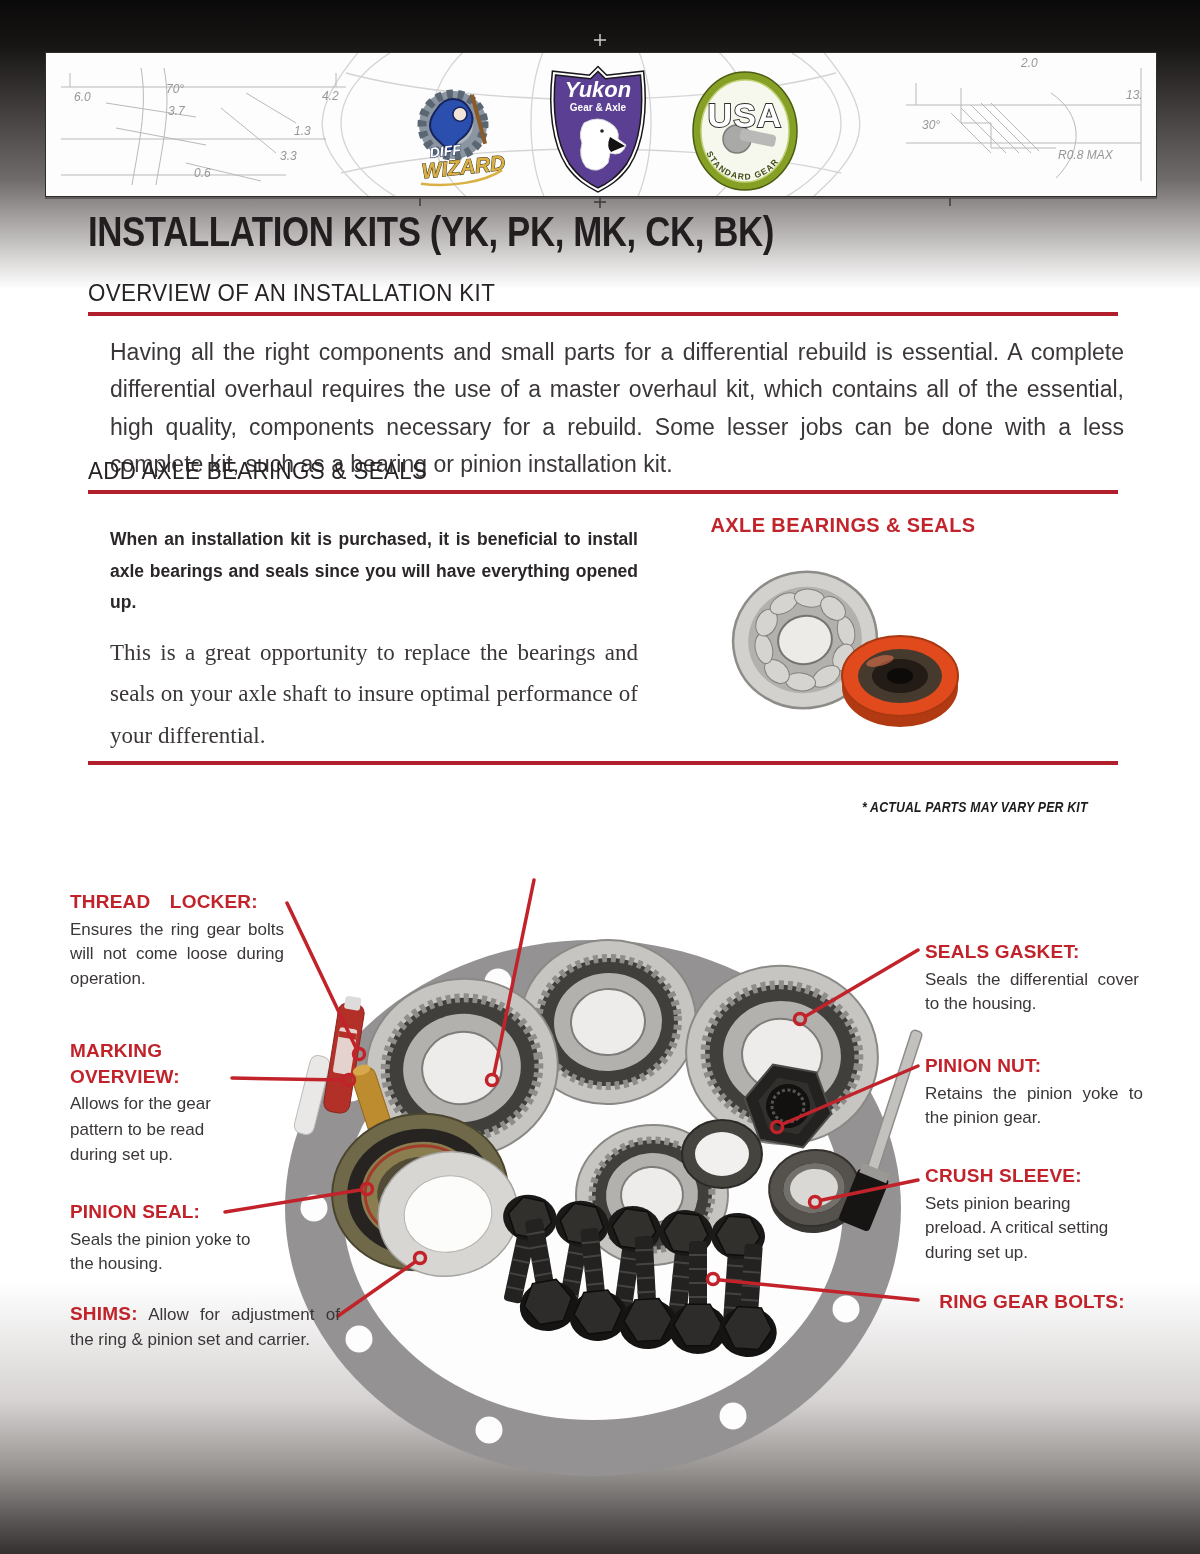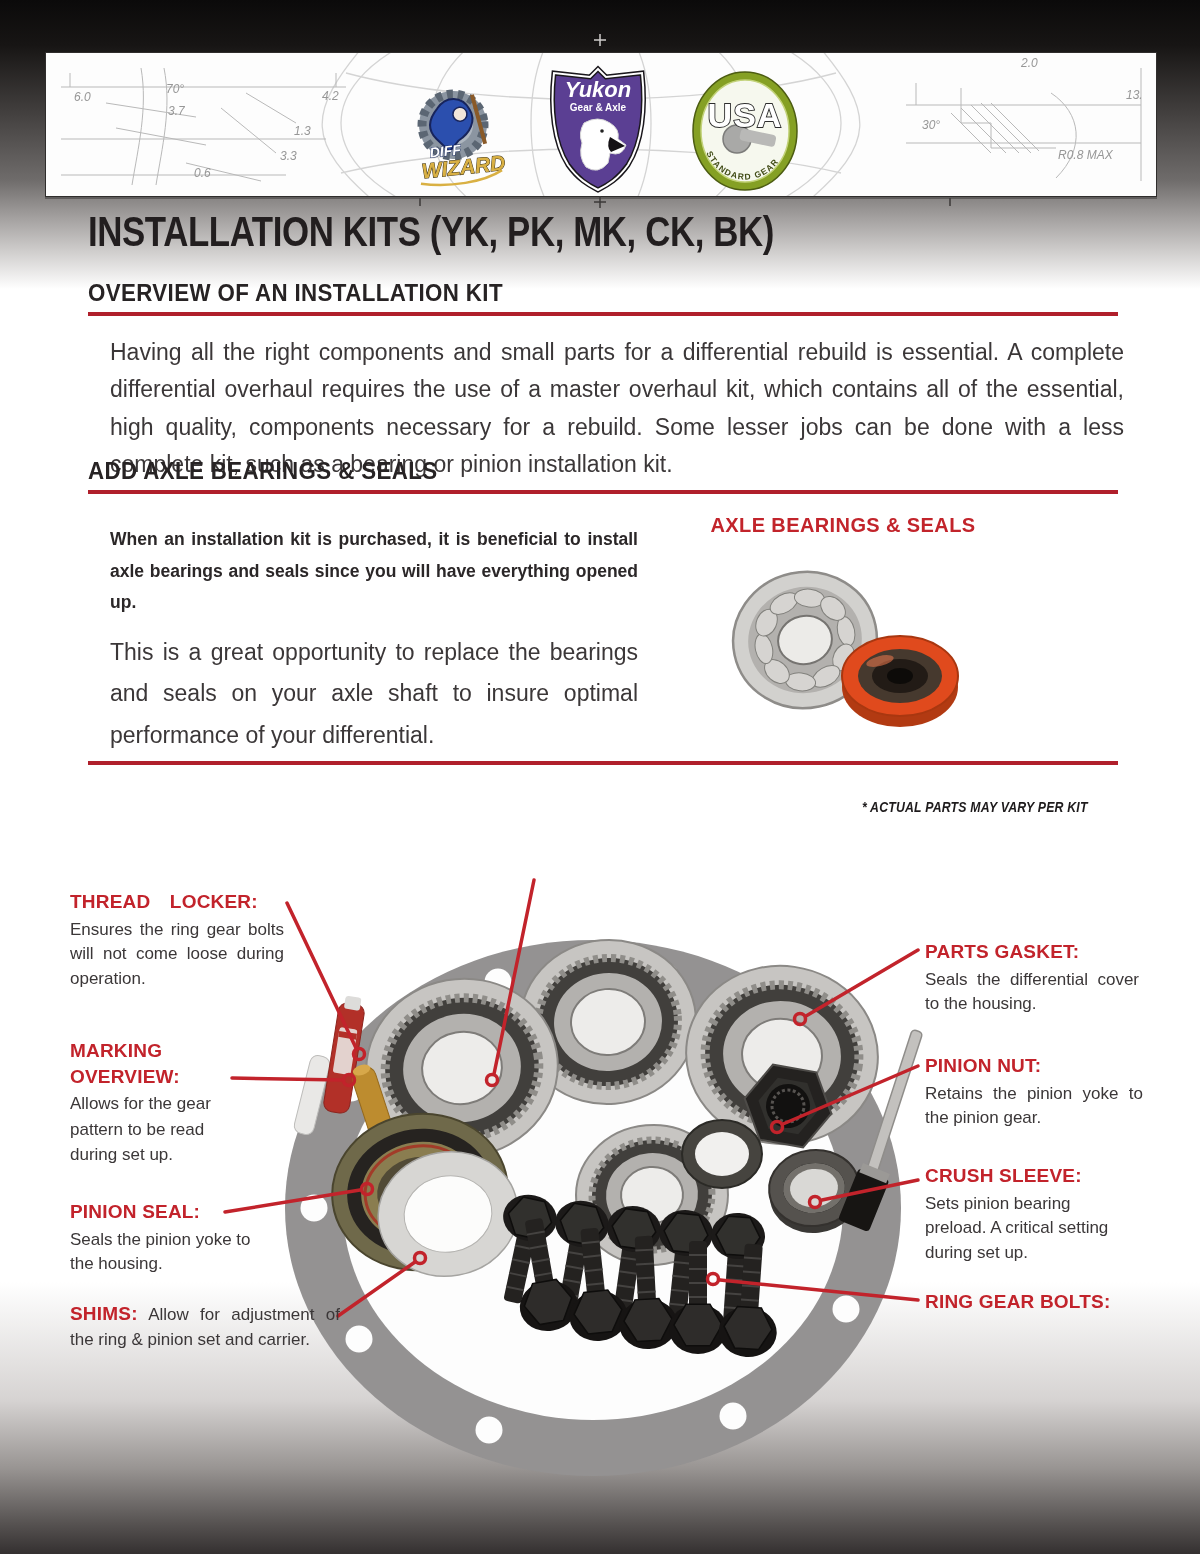--- a/index.html
+++ b/index.html
@@ -12,21 +12,21 @@
       #ffffff 82.5%, #d6d3d2 90.1%, #989492 94.5%, #575352 98%, #343030 100%);
   }
   
   .banner{position:absolute;left:45px;top:52px;width:1110px;height:143px;
     background:#fdfdfd;border:1px solid #2f2d2c;box-shadow:0 2px 0 rgba(0,0,0,.3);}
   .banner svg{display:block;}
   
   .page-title{position:absolute;left:88px;top:208px;font-size:42px;font-weight:bold;
     color:#221e1f;white-space:nowrap;transform:scaleX(.83);transform-origin:0 50%;letter-spacing:-0.5px;}
   
-  .h2{position:absolute;font-size:24px;font-weight:bold;color:#272324;white-space:nowrap;}
+  .h2{position:absolute;font-size:24px;font-weight:normal;color:#272324;white-space:nowrap;}
   .cond{display:inline-block;transform:scaleX(.93);transform-origin:0 50%;letter-spacing:.4px;}
   .redrule{position:absolute;left:88px;width:1030px;height:4px;background:#b01f2b;}
   
   .body-text{position:absolute;font-size:23px;line-height:1.62;color:#3b3738;text-align:justify;}
   .bold{font-weight:bold;color:#2b2728;}
   .axle-label{position:absolute;left:703px;top:514px;width:280px;text-align:center;
     font-size:20px;font-weight:bold;color:#c2242b;letter-spacing:.4px;white-space:nowrap;}
   .note{position:absolute;left:862px;top:799px;font-size:14px;font-weight:bold;font-style:italic;
     color:#1e1b1c;transform:scaleX(.88);transform-origin:0 50%;white-space:nowrap;letter-spacing:.2px;}
   
@@ -37,21 +37,21 @@
   #co-thread-locker{left:70px;top:888px;width:214px;}
   #co-thread-locker .co-label{word-spacing:14px;}
   #co-marking-compound{left:70px;top:1038px;width:170px;line-height:1.5;}
   #co-marking-compound .co-label{line-height:1.35;}
   #co-pinion-seal{left:70px;top:1198px;width:196px;}
   #co-shims{left:70px;top:1300px;width:270px;}
   #co-bearings-races{left:538px;top:850px;width:462px;line-height:1.55;}
   #co-cover-gasket{left:925px;top:938px;width:214px;}
   #co-pinion-nut{left:925px;top:1052px;width:218px;}
   #co-crush-sleeve{left:925px;top:1162px;width:190px;}
-  #co-ring-gear-bolts{left:925px;top:1288px;width:214px;}
+  #co-ring-gear-bolts{left:925px;top:1288px;width:214px;text-align:center;}
   
   .kit-svg{position:absolute;left:250px;top:915px;z-index:3;}
   .bs-svg{position:absolute;left:700px;top:545px;z-index:3;}
   .leaders{position:absolute;left:0;top:0;z-index:5;pointer-events:none;}
 </style>
 </head>
 <body>
 
 <div class="page">
 
@@ -149,21 +149,21 @@
     <span class="cond">OVERVIEW OF AN INSTALLATION KIT</span>
   </div>
   <div class="redrule" style="top:312px;"></div>
   <div class="body-text" style="left:110px;top:334px;width:1014px;">Having all the right components and small parts for a differential rebuild is essential. A complete differential overhaul requires the use of a master overhaul kit, which contains all of the essential, high quality, components necessary for a rebuild. Some lesser jobs can be done with a less complete kit, such as a bearing or pinion installation kit.</div>
 
   <div class="h2" style="left:88px;top:457px;">
     <span class="cond">ADD AXLE BEARINGS &amp; SEALS</span>
   </div>
   <div class="redrule" style="top:490px;"></div>
   <div class="body-text bold" style="left:110px;top:524px;width:528px;line-height:1.8;font-size:17.5px;">When an installation kit is purchased, it is beneficial to install axle bearings and seals since you will have everything opened up.</div>
-  <div class="body-text" style="left:110px;top:632px;width:528px;line-height:1.8;">This is a great opportunity to replace the bearings and seals on your axle shaft to insure optimal performance of your differential.</div>
+  <div class="body-text" style="left:110px;top:632px;width:528px;line-height:1.8;font-family:Liberation Serif, serif;">This is a great opportunity to replace the bearings and seals on your axle shaft to insure optimal performance of your differential.</div>
   <div class="axle-label">AXLE BEARINGS &amp; SEALS</div>
 
   <svg class="bs-svg" width="290" height="200" viewBox="0 0 290 200">
     <g transform="translate(105,95) rotate(-12)">
       <ellipse rx="72" ry="68" fill="#d2d1ce" stroke="#8e8c89" stroke-width="2.5"></ellipse>
       <ellipse rx="57" ry="53" fill="#b3b1ae"></ellipse>
       <g fill="#d6d4d1" stroke="#81807c" stroke-width="1">
         <ellipse cx="42" cy="0" rx="8.5" ry="15"></ellipse>
         <ellipse cx="34" cy="25" rx="10" ry="14" transform="rotate(36 34 25)"></ellipse>
         <ellipse cx="13" cy="40" rx="9" ry="15" transform="rotate(72 13 40)"></ellipse>
@@ -407,21 +407,21 @@
     <span class="co-label">PINION SEAL:</span>
     <span class="co-text">Seals the pinion yoke to the housing.</span>
   </div>
 
   <div class="callout just" id="co-shims">
     <span class="co-label">SHIMS:</span>
     <span class="co-text">Allow for adjustment of the ring &amp; pinion set and carrier.</span>
   </div>
 
   <div class="callout block just" id="co-cover-gasket">
-    <span class="co-label">PARTS GASKET:</span>
+    <span class="co-label">SEALS GASKET:</span>
     <span class="co-text">Seals the differential cover to the housing.</span>
   </div>
 
   <div class="callout block just" id="co-pinion-nut">
     <span class="co-label">PINION NUT:</span>
     <span class="co-text">Retains the pinion yoke to the pinion gear.</span>
   </div>
 
   <div class="callout block" id="co-crush-sleeve">
     <span class="co-label">CRUSH SLEEVE:</span>

